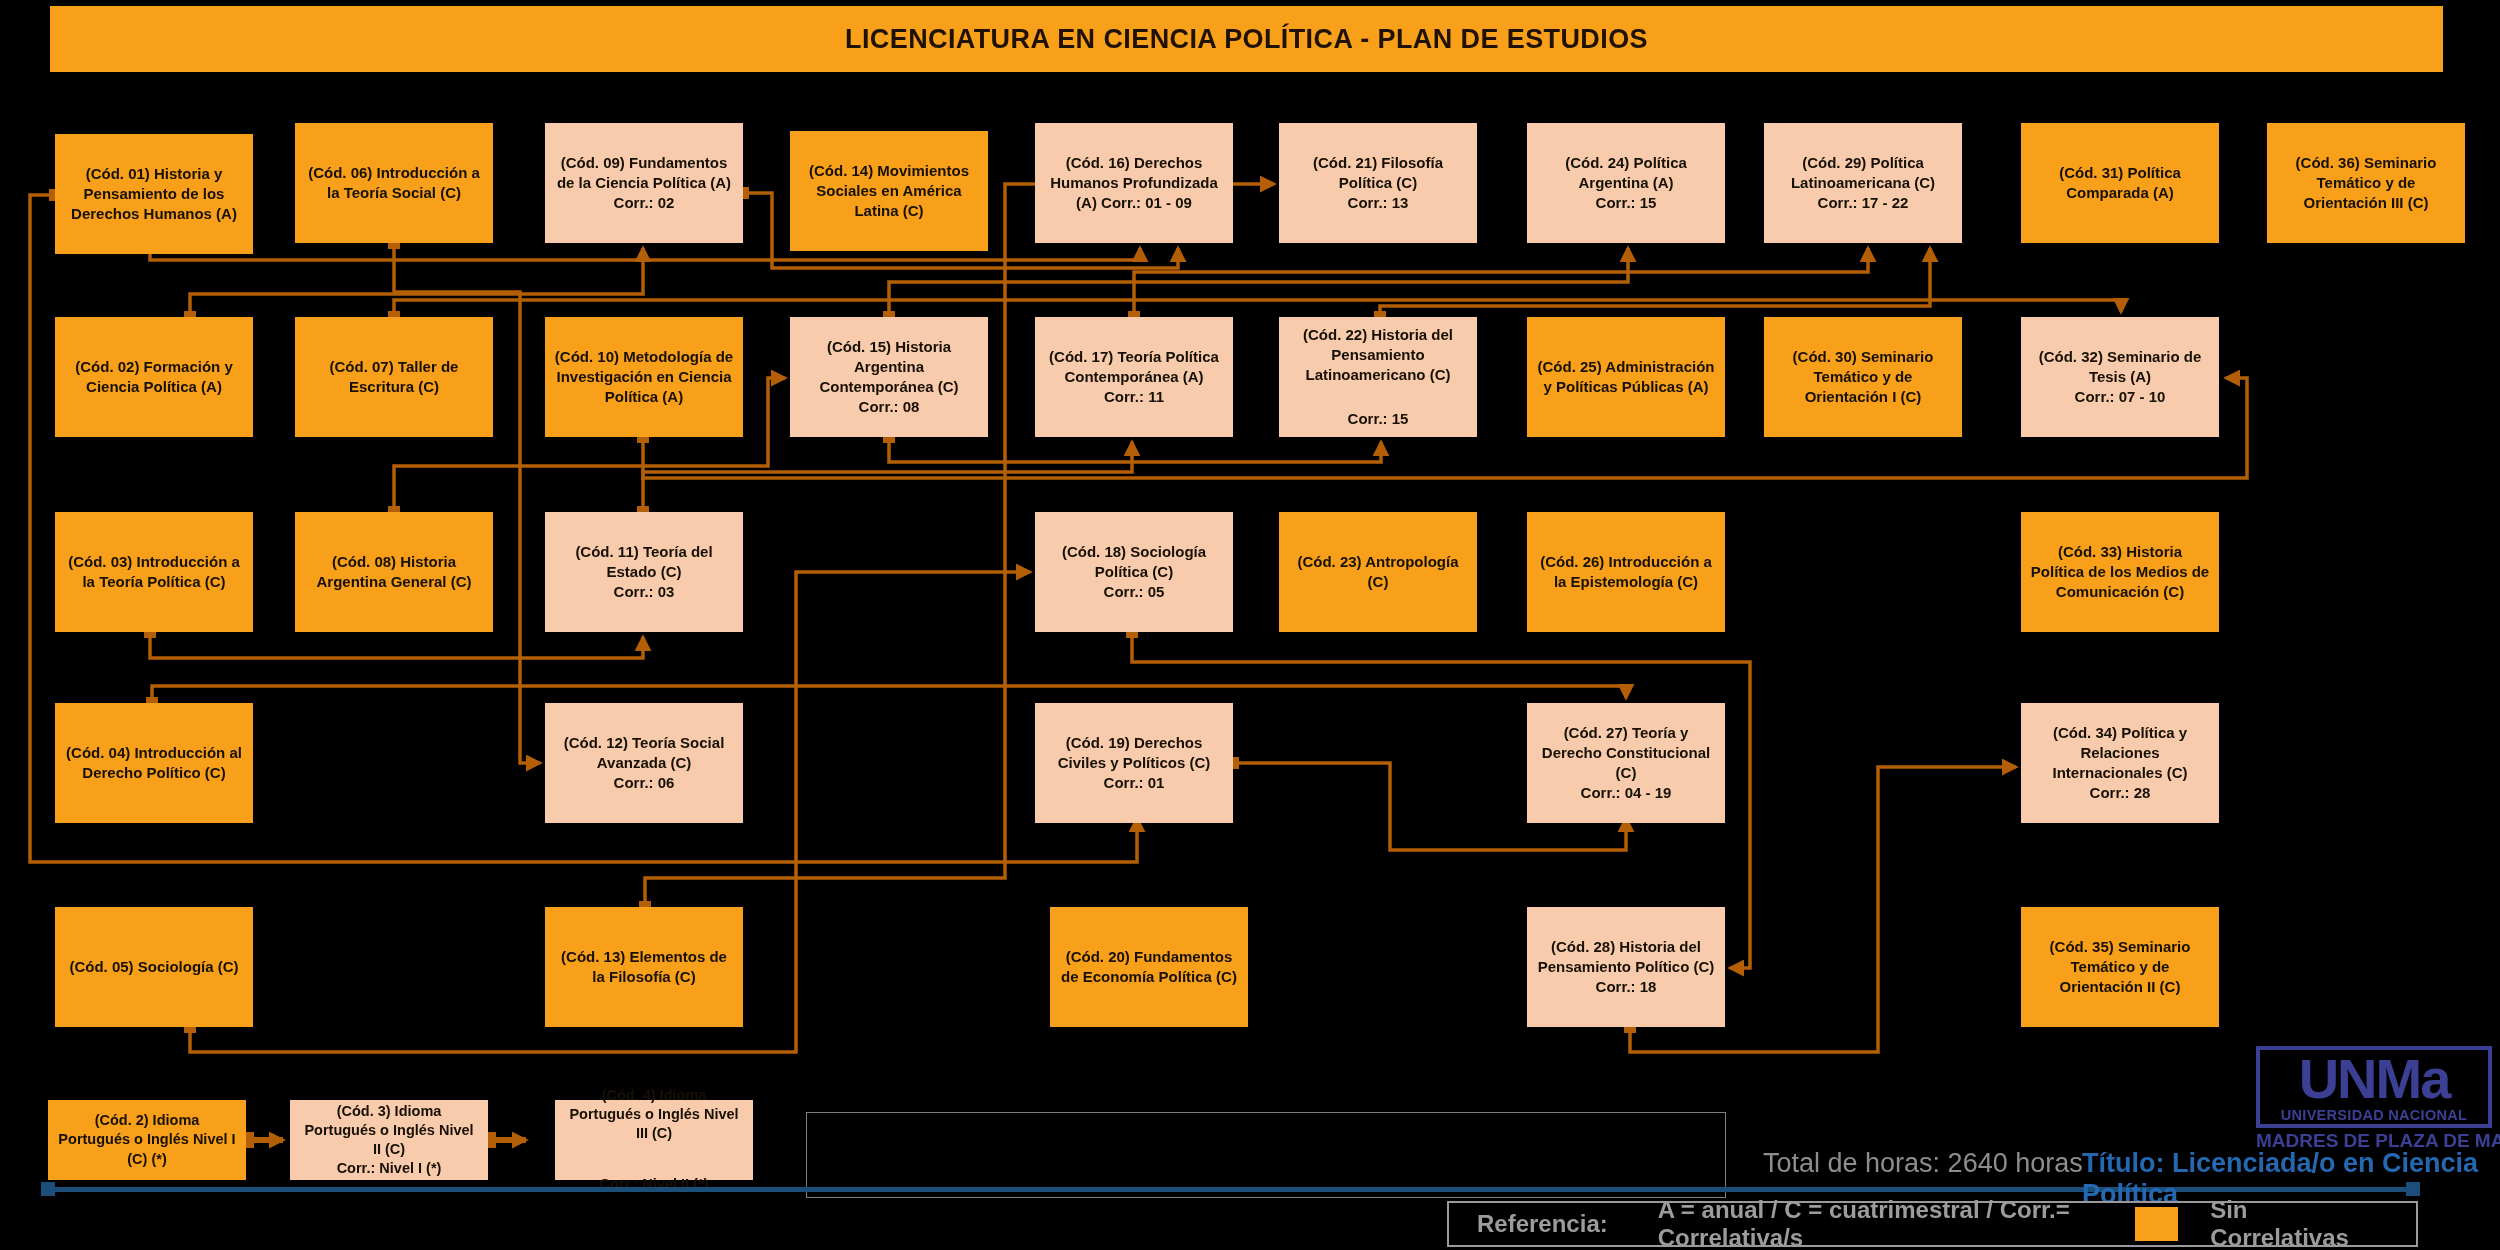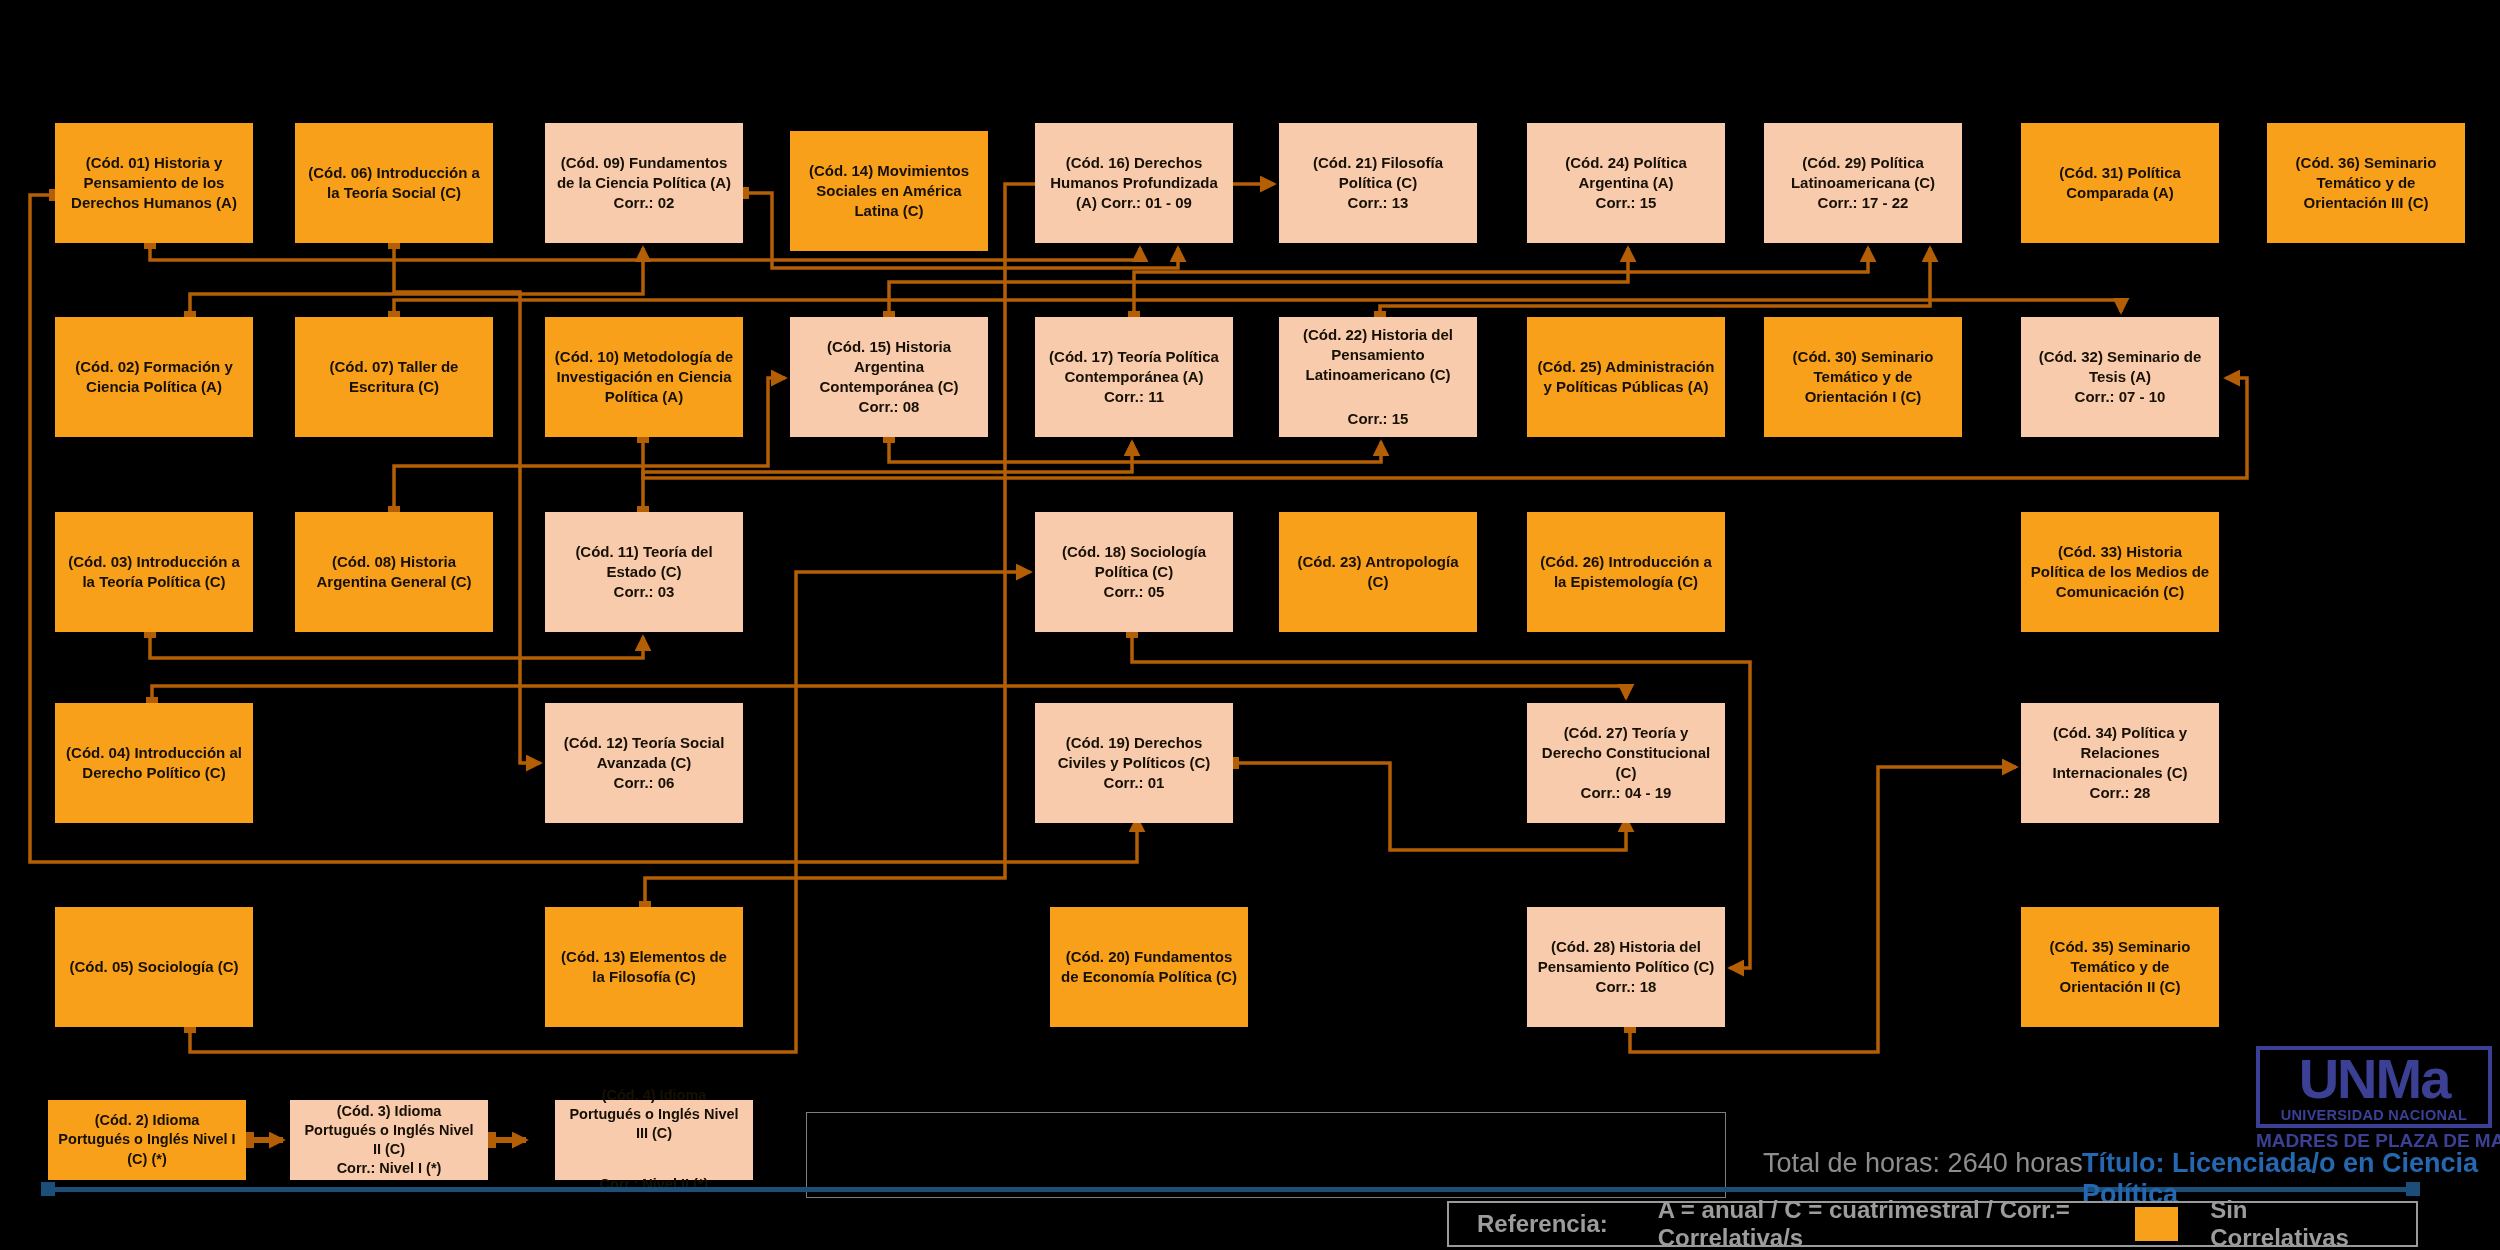--- a/index.html
+++ b/index.html
@@ -44,20 +44,23 @@
   .logo-box{border:4px solid var(--indigo);padding:2px 4px 1px;}
   .logo-name{font-size:56px;font-weight:bold;line-height:0.95;letter-spacing:-2px;}
   .logo-l1{font-size:14.5px;font-weight:bold;letter-spacing:.3px;margin-top:2px;white-space:nowrap;}
   .logo-l2{font-size:19px;font-weight:bold;margin-top:2px;white-space:nowrap;}
 </style>
 </head>
 <body>
 
 <div class="stage">
 
+  <div class="titlebar">
+    <span>LICENCIATURA EN CIENCIA POLÍTICA - PLAN DE ESTUDIOS</span>
+  </div>
 
   <svg id="edge-layer" class="edges" width="2500" height="1250">
     <defs>
       <marker id="arrowhead" viewBox="0 0 12 12" markerUnits="userSpaceOnUse" markerWidth="17" markerHeight="17" refX="10" refY="6" orient="auto">
         <path d="M0,0 L12,6 L0,12 z" fill="#B45F06"></path>
       </marker>
     </defs>
   <polyline points="190,317 190,294 643,294 643,248" class="edge" marker-end="url(#arrowhead)"></polyline>
       <rect x="184" y="311" width="12" height="12" class="nub"></rect>
       <polyline points="150,243 150,260 1140,260 1140,248" class="edge" marker-end="url(#arrowhead)"></polyline>
@@ -98,21 +101,21 @@
       <rect x="1126" y="626" width="12" height="12" class="nub"></rect>
       <polyline points="1630,1027 1630,1052 1878,1052 1878,767 2016,767" class="edge" marker-end="url(#arrowhead)"></polyline>
       <rect x="1624" y="1021" width="12" height="12" class="nub"></rect>
       <polyline points="246,1140 283,1140" class="edge thick" marker-end="url(#arrowhead)"></polyline>
       <rect x="238" y="1132" width="16" height="16" class="nub"></rect>
       <polyline points="488,1140 526,1140" class="edge thick" marker-end="url(#arrowhead)"></polyline>
       <rect x="480" y="1132" width="16" height="16" class="nub"></rect>
     </svg>
 
   <div id="course-layer">
-      <div class="course orange" style="left: 55px; top: 123px;">
+      <div class="course orange" style="left: 55px; top: 134px;">
         <span>(Cód. 01) Historia y Pensamiento de los Derechos Humanos (A)</span>
       </div>
       <div class="course orange" style="left: 295px; top: 123px;">
         <span>(Cód. 06) Introducción a la Teoría Social  (C)</span>
       </div>
       <div class="course peach" style="left: 545px; top: 123px;">
         <span>(Cód. 09) Fundamentos de la Ciencia Política (A)</span>
         <span>Corr.: 02</span>
       </div>
       <div class="course orange" style="left: 790px; top: 131px;">

